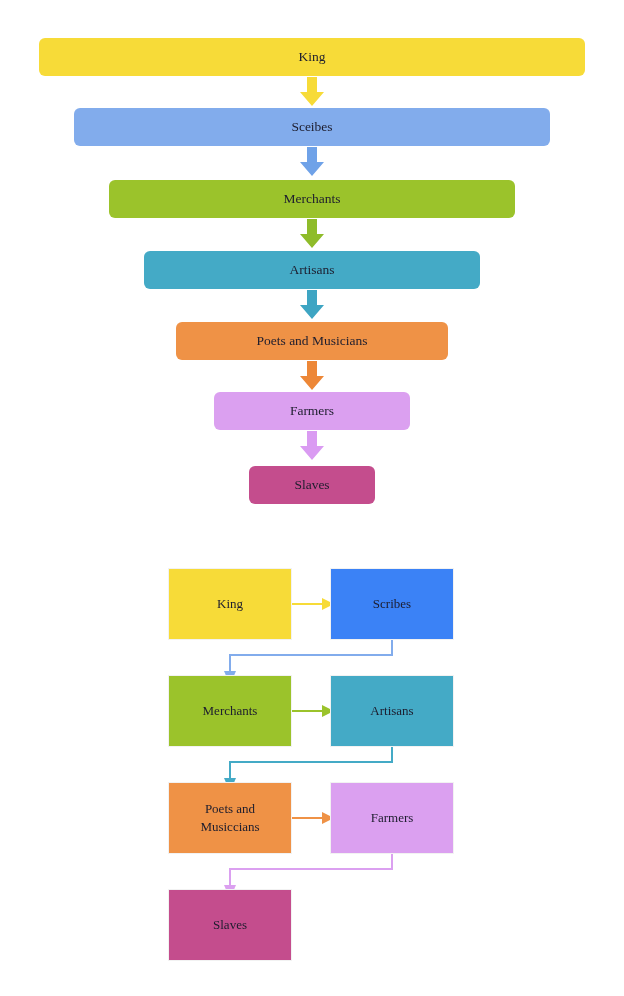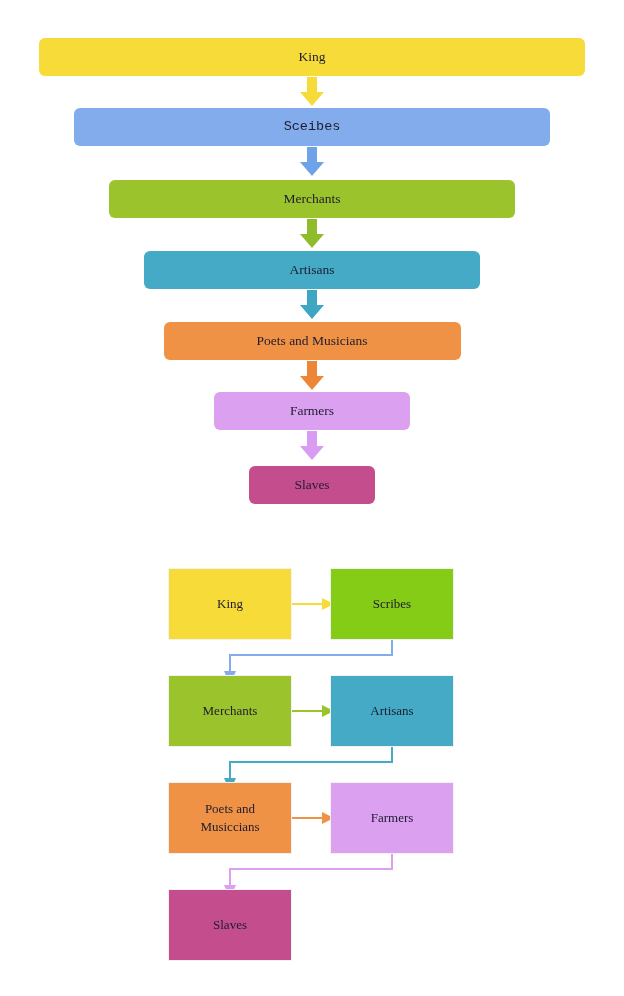--- a/index.html
+++ b/index.html
@@ -103,21 +103,21 @@
     <div class="funnel-bar" id="bar0" style="width: 546px; background: rgb(247, 219, 56);">
       <span class="funnel-label">King</span>
     </div>
   </div>
   <div class="funnel-arrow-row" style="top:76px;">
     <svg class="block-arrow" id="arr0" viewBox="0 0 30 30">
       <polygon points="10,0 20,0 20,15 27,15 15,29 3,15 10,15" fill="#F7DB38"></polygon>
     </svg>
   </div>
 
-  <div class="funnel-row" style="top:108px;font-family:Liberation Mono, monospace;">
+  <div class="funnel-row" style="top:108px;">
     <div class="funnel-bar" id="bar1" style="width: 476px; background: rgb(130, 172, 236);">
       <span class="funnel-label">Sceibes</span>
     </div>
   </div>
   <div class="funnel-arrow-row" style="top:146px;">
     <svg class="block-arrow" id="arr1" viewBox="0 0 30 30">
       <polygon points="10,0 20,0 20,15 27,15 15,29 3,15 10,15" fill="#6FA2E8"></polygon>
     </svg>
   </div>
 
@@ -137,21 +137,21 @@
       <span class="funnel-label">Artisans</span>
     </div>
   </div>
   <div class="funnel-arrow-row" style="top:289px;">
     <svg class="block-arrow" id="arr3" viewBox="0 0 30 30">
       <polygon points="10,0 20,0 20,15 27,15 15,29 3,15 10,15" fill="#3EA5C3"></polygon>
     </svg>
   </div>
 
   <div class="funnel-row" style="top:322px;">
-    <div class="funnel-bar" id="bar4" style="width: 297px; background: rgb(239, 146, 70);">
+    <div class="funnel-bar" id="bar4" style="width: 272px; background: rgb(239, 146, 70);">
       <span class="funnel-label">Poets and Musicians</span>
     </div>
   </div>
   <div class="funnel-arrow-row" style="top:360px;">
     <svg class="block-arrow" id="arr4" viewBox="0 0 30 30">
       <polygon points="10,0 20,0 20,15 27,15 15,29 3,15 10,15" fill="#ED8737"></polygon>
     </svg>
   </div>
 
   <div class="funnel-row" style="top:392px;">
@@ -204,21 +204,21 @@
 
     <g>
       <polyline id="cn5l" points="392,309 392,324 230,324 230,342" fill="none" stroke-width="2" stroke="#DBA0F0"></polyline>
       <polygon id="cn5h" points="224,340 230,354 236,340" fill="#DBA0F0"></polygon>
     </g>
   </svg>
 
   <div class="flow-box" id="fbox0" style="left: 168px; top: 23px; background: rgb(247, 219, 56); border: 1px solid rgb(242, 242, 242);">
     <span class="flow-label">King</span>
   </div>
-  <div class="flow-box" id="fbox1" style="left: 330px; top: 23px; background: #84cc16; border: 1px solid rgb(242, 242, 242);">
+  <div class="flow-box" id="fbox1" style="left: 330px; top: 23px; background: #3b82f6; border: 1px solid rgb(242, 242, 242);">
     <span class="flow-label">Scribes</span>
   </div>
 
   <div class="flow-box" id="fbox2" style="left: 168px; top: 130px; background: rgb(155, 195, 43); border: 1px solid rgb(242, 242, 242);">
     <span class="flow-label">Merchants</span>
   </div>
   <div class="flow-box" id="fbox3" style="left: 330px; top: 130px; background: rgb(68, 170, 198); border: 1px solid rgb(242, 242, 242);">
     <span class="flow-label">Artisans</span>
   </div>
 

